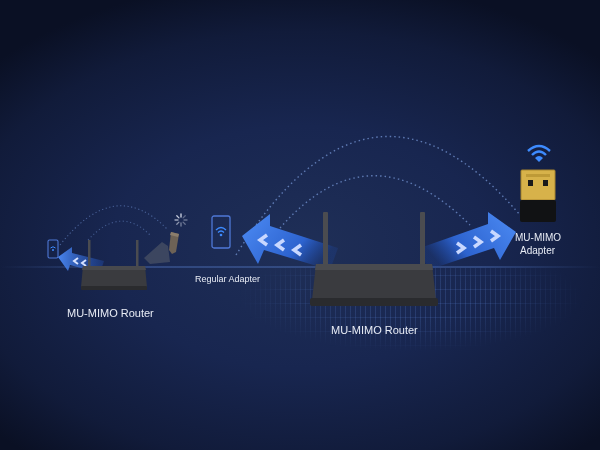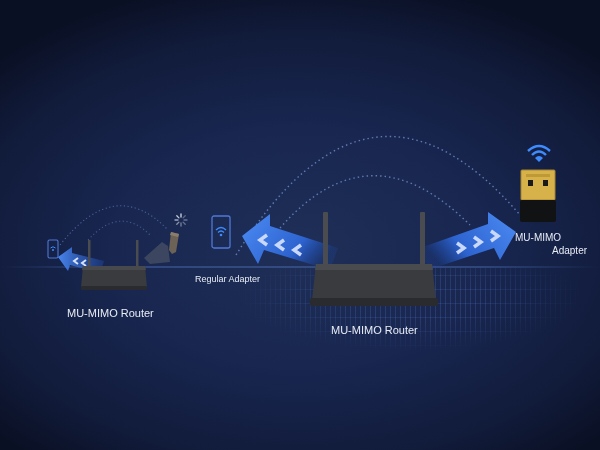--- a/index.html
+++ b/index.html
@@ -149,15 +149,15 @@
   <svg width="42" height="56" style="left:517px;top:168px;">
     <rect x="4" y="2" width="34" height="30" rx="1" fill="#d7b24a"></rect>
     <rect x="4" y="2" width="34" height="30" rx="1" fill="none" stroke="#a8852c" stroke-width="1"></rect>
     <rect x="11" y="12" width="5" height="6" fill="#1a1a1a"></rect>
     <rect x="26" y="12" width="5" height="6" fill="#1a1a1a"></rect>
     <rect x="9" y="6" width="24" height="3" fill="#b3902f" opacity="0.7"></rect>
     <rect x="3" y="32" width="36" height="22" rx="2" fill="#111214"></rect>
   </svg>
 
   <div class="label" style="left:515px;top:232px;font-size:10px;">MU-MIMO</div>
-  <div class="label" style="left:520px;top:245px;font-size:10px;margin-left:32px;">Adapter</div>
+  <div class="label" style="left:520px;top:245px;font-size:10px;">Adapter</div>
 
 </div>
 
 </body></html>

